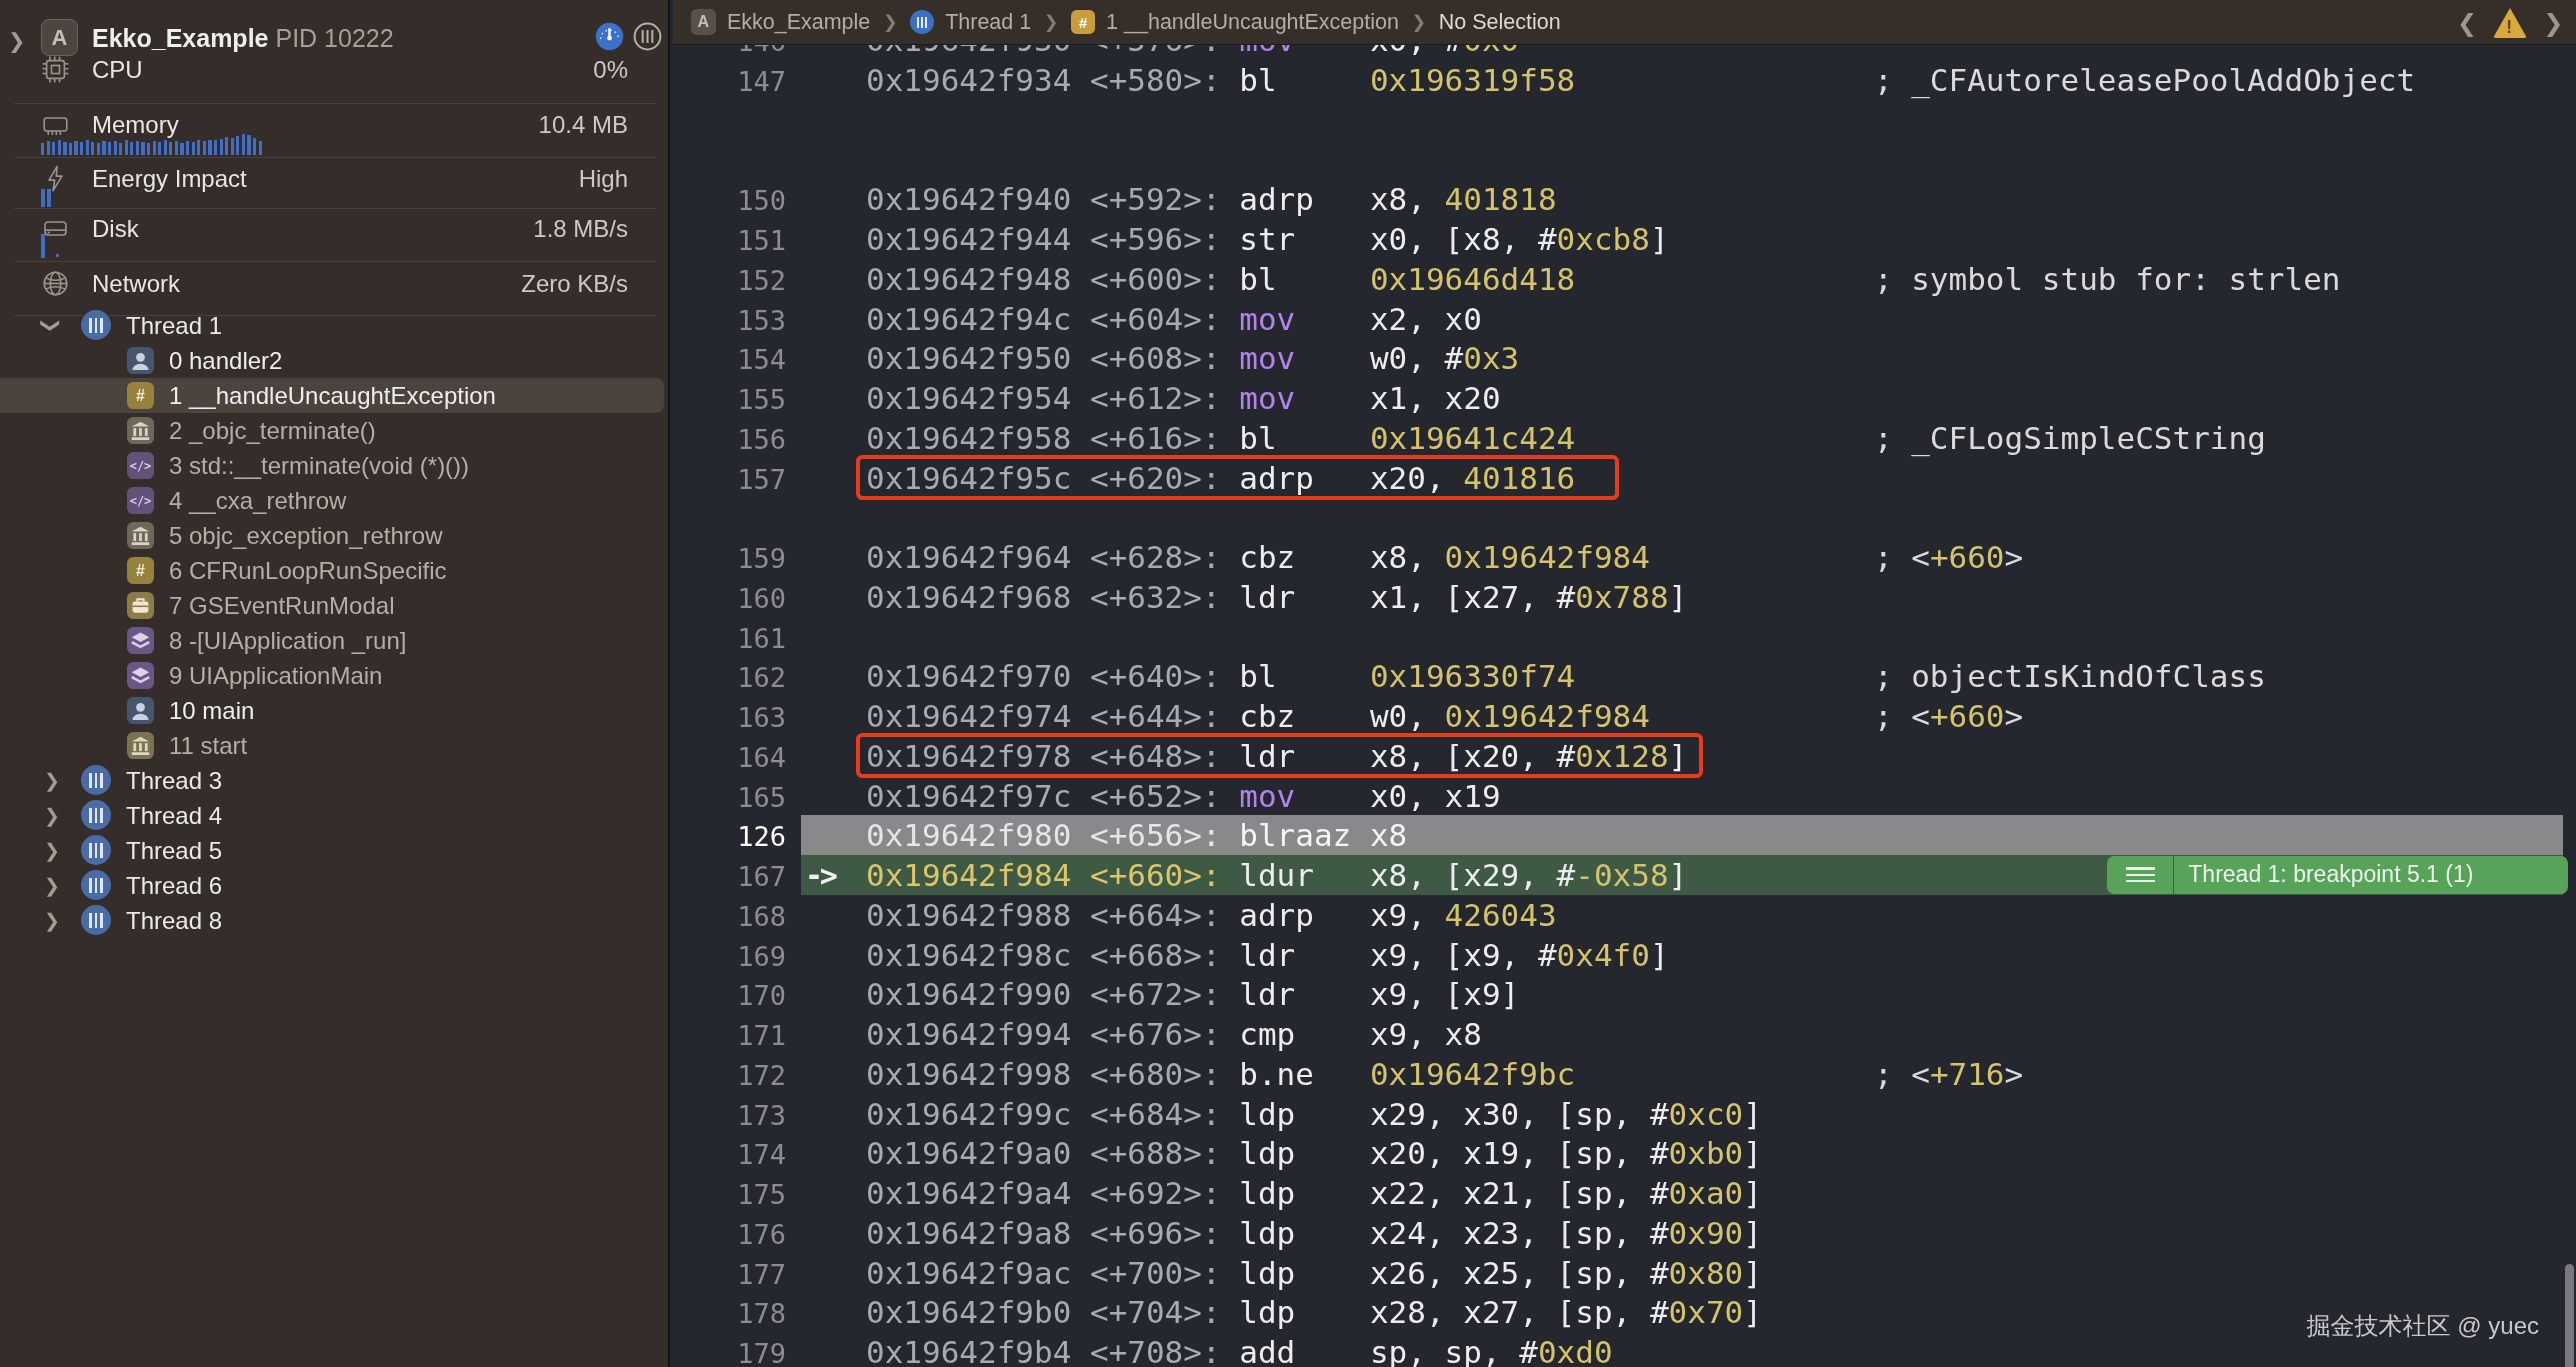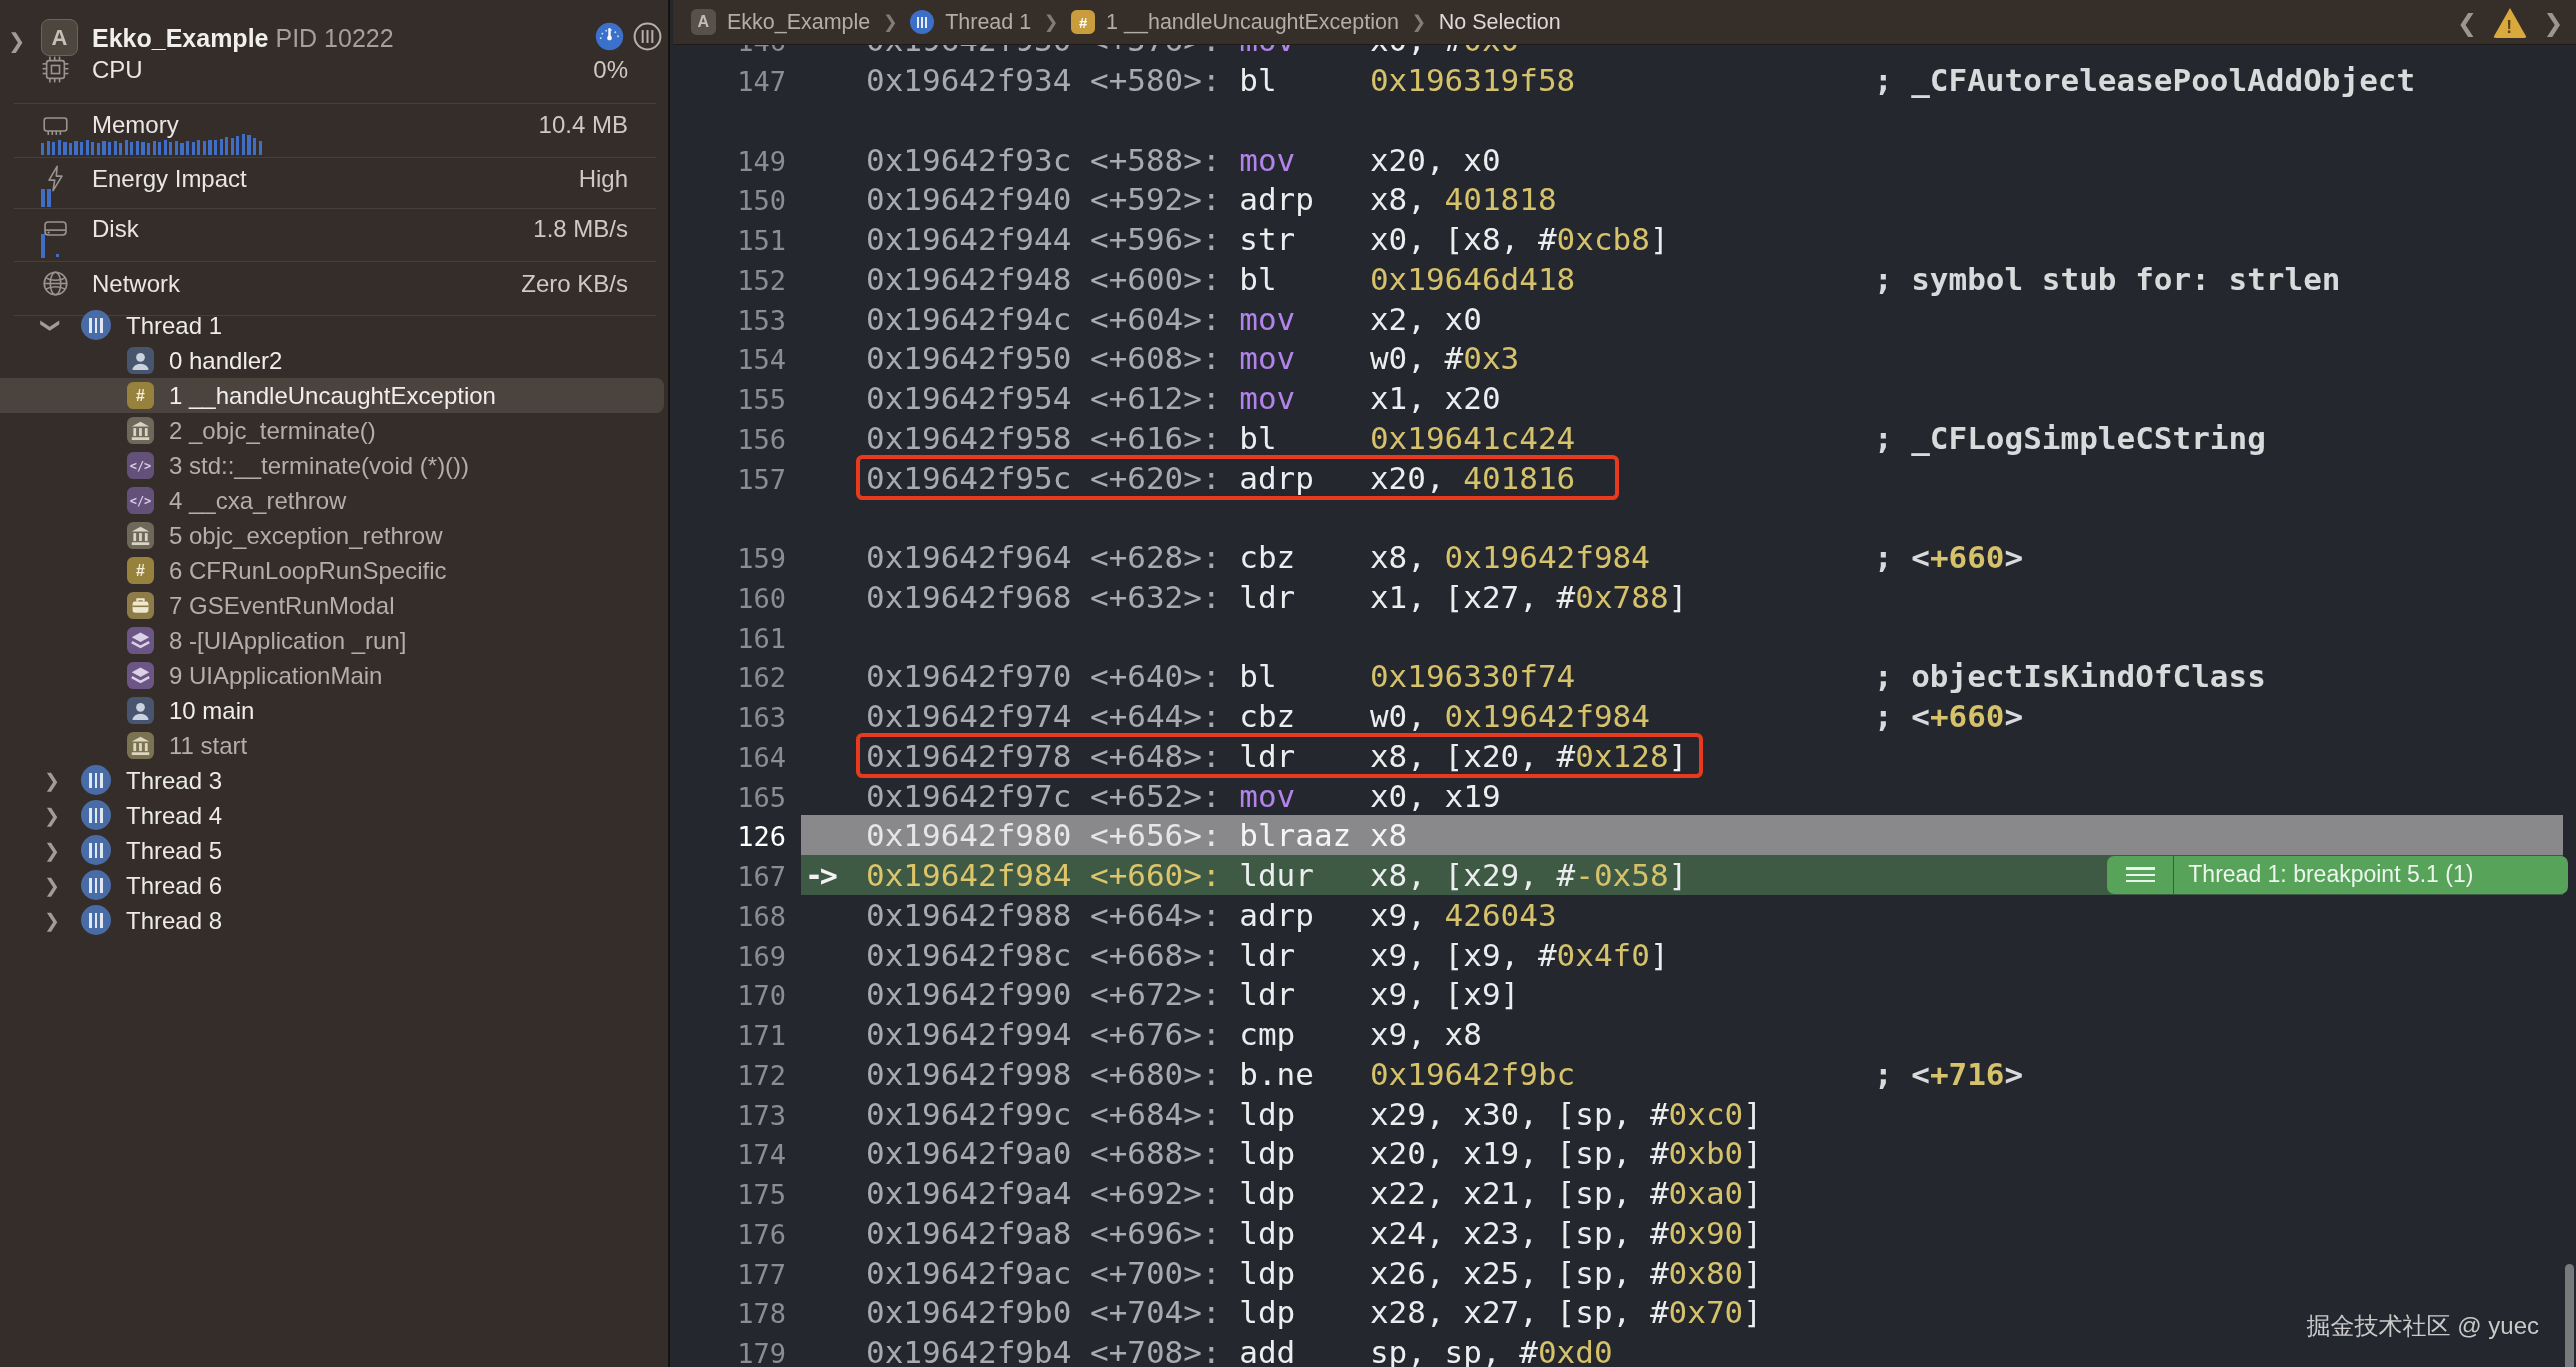--- a/index.html
+++ b/index.html
@@ -69,21 +69,21 @@
   .band { position:absolute; left:128px; right:12.7px; top:0; bottom:0; }
   .band.gray { background:#89898c; }
   .band.green { background:#3e5a44; }
   .lnum { position:absolute; left:0; top:5.6px; width:113px; text-align:right;
           font-size:27px; color:#8b8d92; }
   .lnum.bright { color:#ffffff; }
   .pcarrow { position:absolute; left:132px; top:3.2px; font-size:30px; color:#f2f2f2; font-weight:bold; letter-spacing:-3.2px; }
   .code { position:absolute; left:193px; top:2.4px; font-size:31px; white-space:pre; line-height:37px; }
   .seg-addr { color:#a7aab1; } .seg-mn { color:#ebedee; } .seg-mov { color:#b283ea; }
   .seg-ops { color:#ebedee; } .imm { color:#d5c26b; }
-  .seg-cm { color:#d9dadb;font-weight:bold; } .seg-cm .imm { color:#d5c26b; }
+  .seg-cm { color:#d9dadb; } .seg-cm .imm { color:#d5c26b; }
   .gray .seg-addr, .grayrow .seg-addr { color:#e6e6e8; }
   .grayrow .seg-mn, .grayrow .seg-ops { color:#f4f4f6; }
   .greenrow .seg-addr { color:#ddc56b;text-align:right; }
   .redbox { position:absolute; top:-3.2px; height:45px; border:4.8px solid #e83b1e; border-radius:6.4px; z-index:10; }
   .bp-badge { position:absolute; right:8px; top:0.8px; width:461px; height:38px; background:#58a35a;
               border-radius:7.2px; display:flex; align-items:center; z-index:12; }
   .bp-burger { width:67px; height:100%; display:flex; flex-direction:column; justify-content:center;
                align-items:center; gap:4px; border-right:1.6px solid #3e5a44; }
   .bp-burger i { width:29px; height:2.4px; background:#eaf4ea; display:block; }
   .bp-text { font-size:23px; color:#edf6ed; padding-left:14.3px;
@@ -484,27 +484,20 @@
     <span class="code"><span class="seg-addr">0x19642f930 &lt;+576&gt;: </span><span class="seg-mov">mov    </span><span class="seg-ops">x0, #<span class="imm">0x0</span></span></span>
 
   </div>
       <div class="asm-row " style="top:15px">
 
     <span class="lnum ">147</span>
 
     <span class="code"><span class="seg-addr">0x19642f934 &lt;+580&gt;: </span><span class="seg-mn">bl     </span><span class="seg-ops"><span class="imm">0x196319f58</span>                </span><span class="seg-cm">; _CFAutoreleasePoolAddObject</span></span>
 
   </div>
-      <div class="asm-row " style="top:95px">
-
-    <span class="lnum ">149</span>
-
-    <span class="code"><span class="seg-addr">0x19642f93c &lt;+588&gt;: </span><span class="seg-mov">mov    </span><span class="seg-ops">x20, x0</span></span>
-
-  </div>
       <div class="asm-row " style="top:134px">
 
     <span class="lnum ">150</span>
 
     <span class="code"><span class="seg-addr">0x19642f940 &lt;+592&gt;: </span><span class="seg-mn">adrp   </span><span class="seg-ops">x8, <span class="imm">401818</span></span></span>
 
   </div>
       <div class="asm-row " style="top:174px">
 
     <span class="lnum ">151</span>

